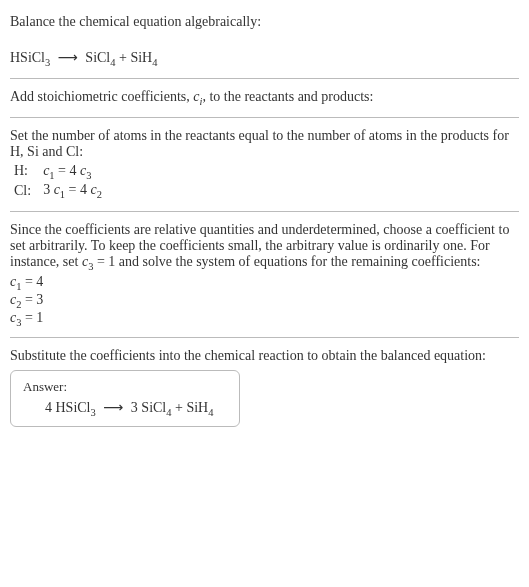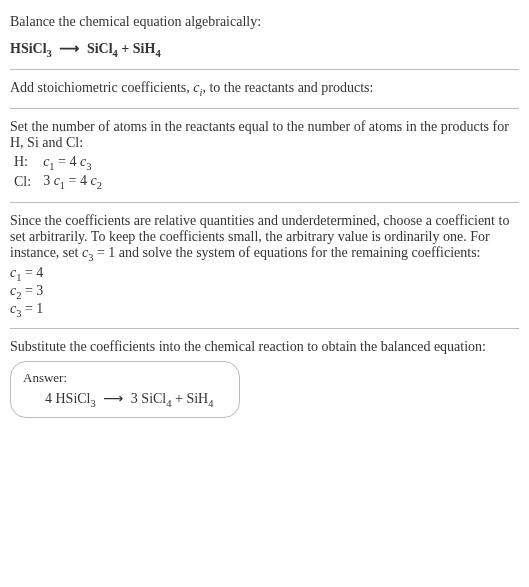--- a/index.html
+++ b/index.html
@@ -17,22 +17,21 @@
     }
     .section {
       padding: 6px 0;
     }
     .divider {
       border: none;
       border-top: 1px solid #bbb;
       margin: 4px 0;
     }
     .eq-line {
-      margin-top: 10px;
-      font-weight: bold;
+      margin-top: 19px;
     }
     .arrow {
       display: inline-block;
       margin: 0 4px;
     }
     sub {
       font-size: 0.75em;
       vertical-align: sub;
     }
     .italic {
@@ -58,21 +57,21 @@
       margin-top: 22px;
     }
     .coeff-list {
       margin-top: 2px;
     }
     .coeff-line {
       padding: 0 0;
     }
     .answer-box {
       border: 1px solid #bbb;
-      border-radius: 16px;
+      border-radius: 6px;
       padding: 8px 12px;
       margin-top: 6px;
       display: inline-block;
       min-width: 230px;
     }
     .answer-label {
       font-size: 13px;
       color: #333;
       margin-bottom: 4px;
     }

